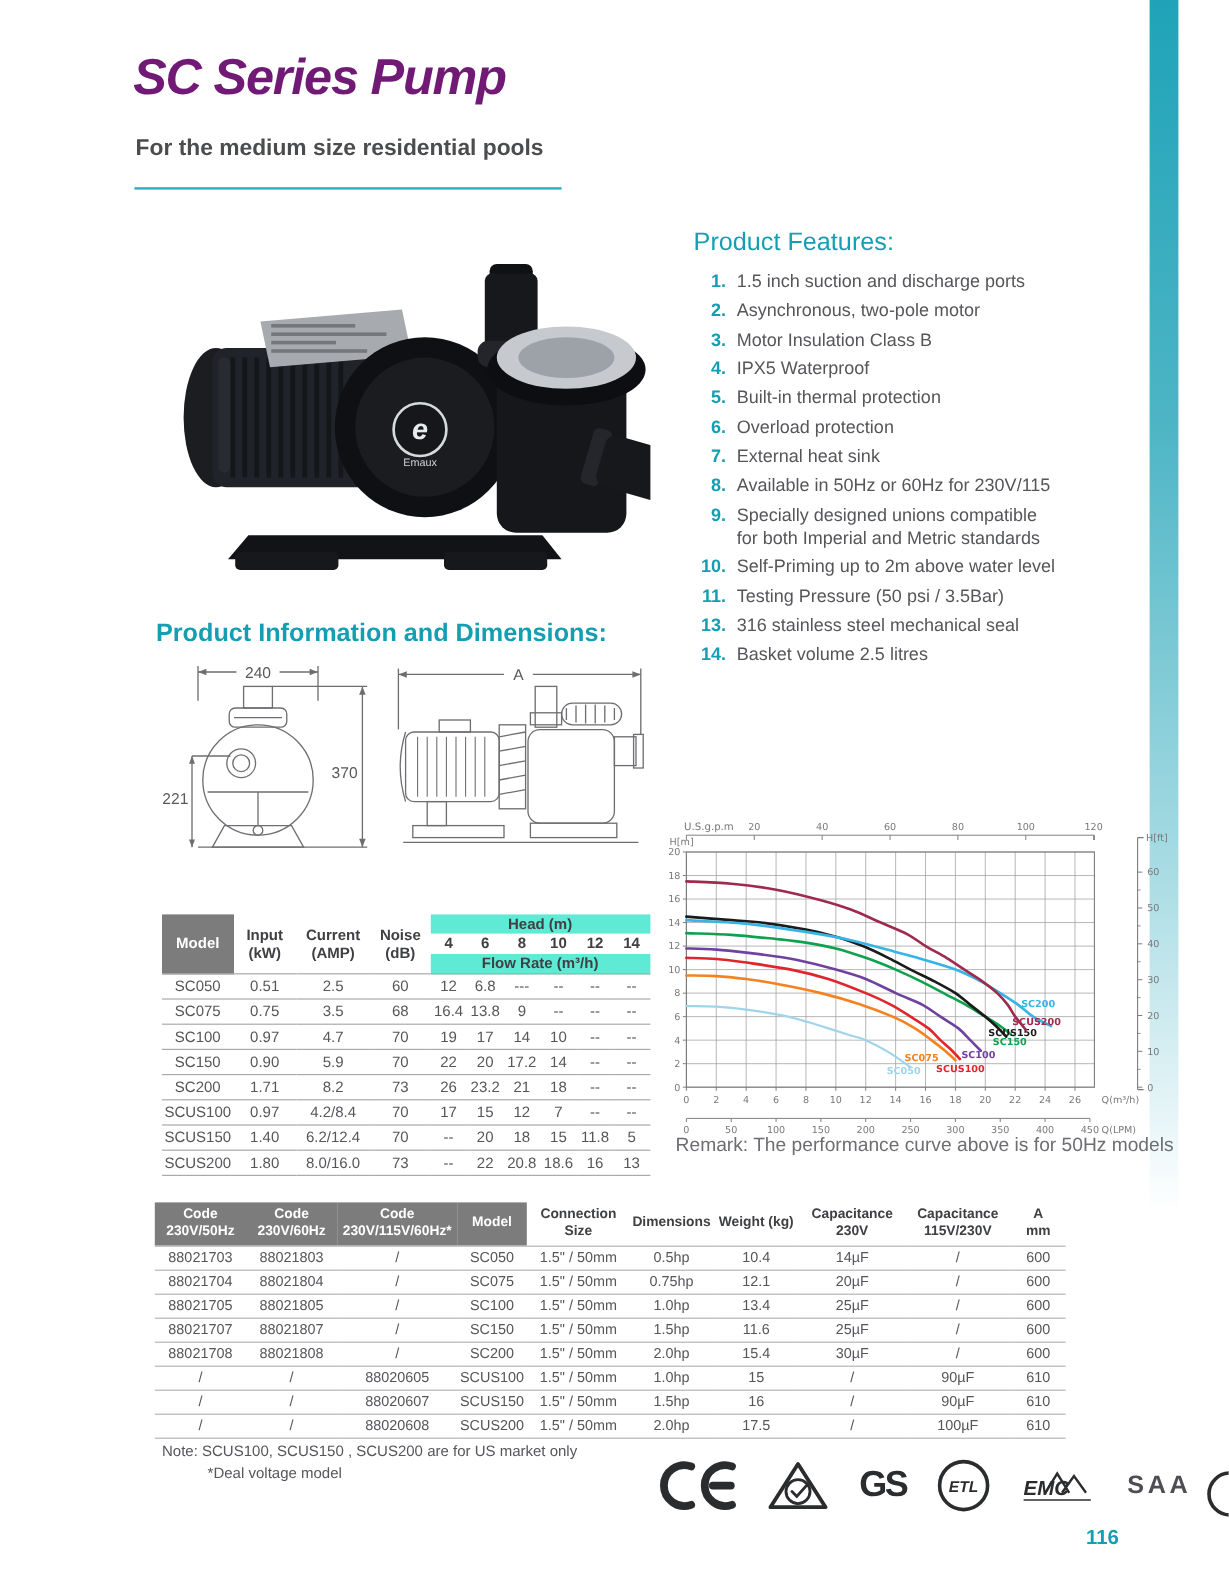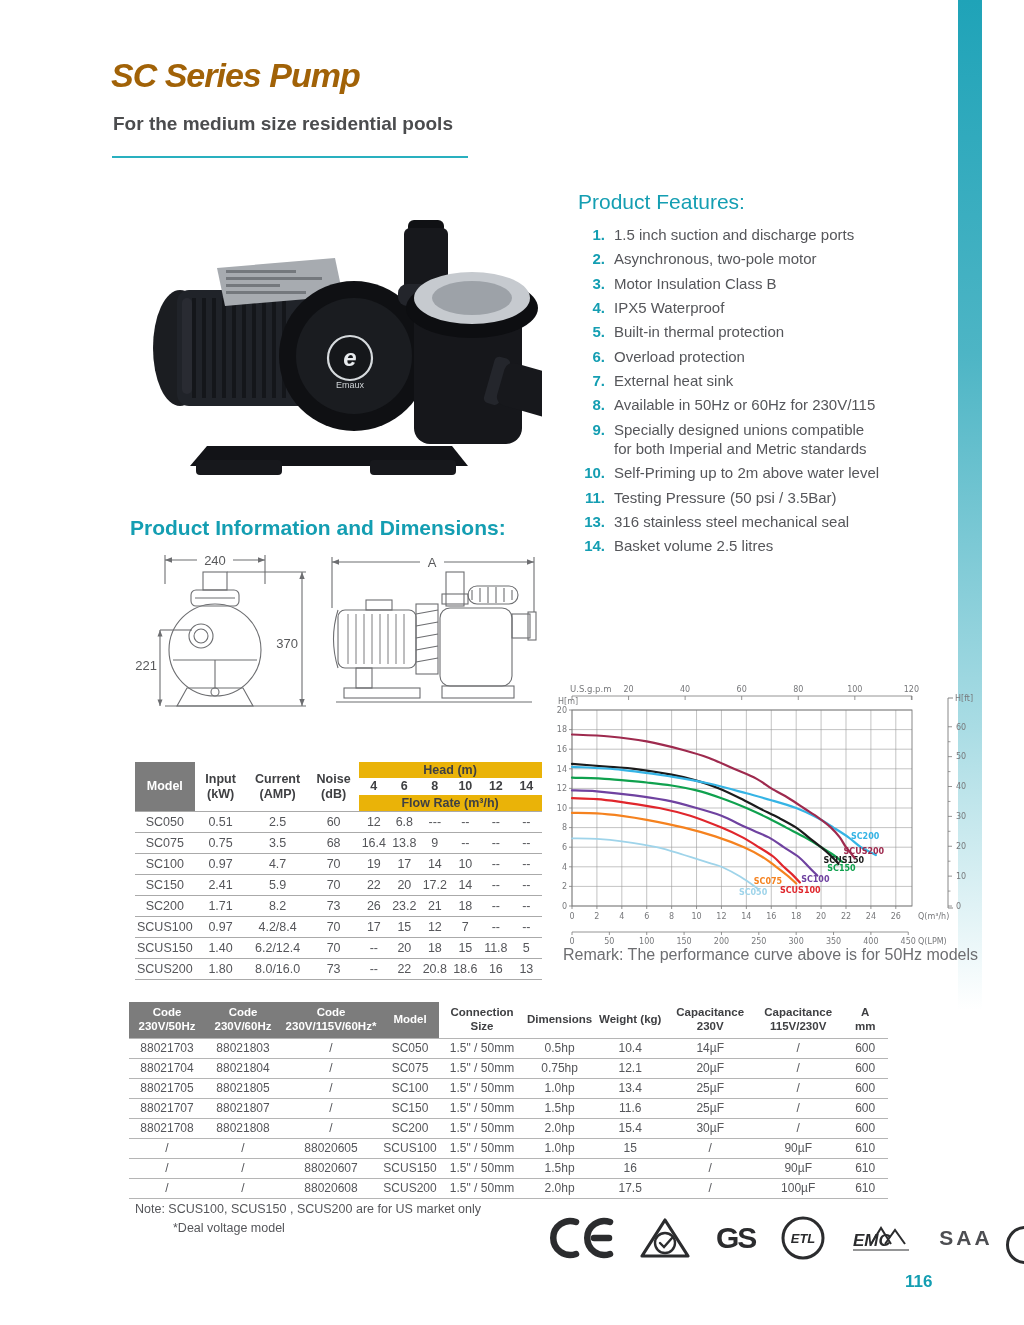--- a/index.html
+++ b/index.html
@@ -1,41 +1,41 @@
 <!DOCTYPE html>
 <html><head>
 <meta charset="utf-8">
 <style>
   html,body{margin:0;padding:0;background:#fff;}
   .page{position:relative;width:1024px;height:1325px;background:#fff;overflow:hidden;
         font-family:"Liberation Sans",sans-serif;color:#55565a;}
   .accent-bar{position:absolute;left:958px;top:0;width:24px;height:1010px;
         background:linear-gradient(180deg,#1fa3b8 0%,#4db5c5 35%,#a9dce4 72%,rgba(255,255,255,0) 100%);}
-  .title{position:absolute;left:111px;top:56px;font-size:34px;font-weight:700;font-style:italic;
-        color:#a16207;letter-spacing:-1px;}
+  .title{position:absolute;left:111px;top:40px;font-size:42px;font-weight:700;font-style:italic;
+        color:#701a75;letter-spacing:-1px;}
   .subtitle{position:absolute;left:113px;top:113px;font-size:19px;font-weight:700;color:#4b4c4e;}
   .title-rule{position:absolute;left:112px;top:156px;width:356px;height:2px;background:#29b0bf;}
   .photo{position:absolute;left:122px;top:198px;}
   .features{position:absolute;left:578px;top:190px;width:340px;}
   .fheading{font-size:21px;font-weight:400;color:#149eb2;margin-bottom:11px;}
   .feat{display:flex;margin-bottom:5px;font-size:15px;color:#55565a;line-height:1.29;}
   .fnum{color:#149eb2;font-weight:700;flex:0 0 27px;text-align:right;margin-right:9px;}
   .ftext{white-space:pre-line;}
   .dim-heading{position:absolute;left:130px;top:516px;font-size:21px;font-weight:700;color:#149eb2;}
   .draw-front{position:absolute;left:130px;top:548px;}
   .draw-side{position:absolute;left:322px;top:550px;}
   .ld text{font-size:13px;fill:#58595b;}
   .chart{position:absolute;left:556px;top:662px;width:420px;height:300px;}
   .chart svg{font-family:"DejaVu Sans",sans-serif;}
   .remark{position:absolute;left:563px;top:946px;font-size:16px;color:#6d6e71;}
   table{border-collapse:collapse;}
   .spec-table{position:absolute;left:135px;top:762px;font-size:12.5px;color:#55565a;}
   .spec-table th{font-weight:700;color:#3f4043;padding:1px 3px;white-space:pre-line;line-height:1.15;font-size:12.5px;text-align:center;}
   .spec-table .model-h{background:#7c7c7c;color:#fff;}
-  .spec-table .shade{background:#eab308;}
+  .spec-table .shade{background:#5eead4;}
   .spec-table td{text-align:center;padding:3px 2px;border-top:1px solid #aaa;}
   .spec-table tbody tr:last-child td{border-bottom:1px solid #aaa;}
   .code-table{position:absolute;left:129px;top:1002px;font-size:12px;color:#55565a;table-layout:fixed;}
   .code-table th{font-weight:700;font-size:11.5px;line-height:1.2;white-space:pre-line;padding:4px 2px;color:#3f4043;text-align:center;}
   .code-table th.gray{background:#7c7c7c;color:#fff;}
   .code-table td{text-align:center;padding:2.5px 2px;border-top:1px solid #b5b5b5;}
   .code-table tbody tr:last-child td{border-bottom:1px solid #b5b5b5;}
   .note{position:absolute;left:135px;top:1200px;font-size:12.5px;color:#55565a;line-height:1.5;}
   .note .l2{margin-left:38px;}
   .certs{position:absolute;left:548px;top:1214px;display:flex;align-items:center;gap:24px;color:#2b2c2e;}
@@ -319,21 +319,21 @@
           <td>70</td>
           <td>19</td>
           <td>17</td>
           <td>14</td>
           <td>10</td>
           <td>--</td>
           <td>--</td>
         </tr>
         <tr>
           <td>SC150</td>
-          <td>2.41</td>
+          <td>0.90</td>
           <td>5.9</td>
           <td>70</td>
           <td>22</td>
           <td>20</td>
           <td>17.2</td>
           <td>14</td>
           <td>--</td>
           <td>--</td>
         </tr>
         <tr>

